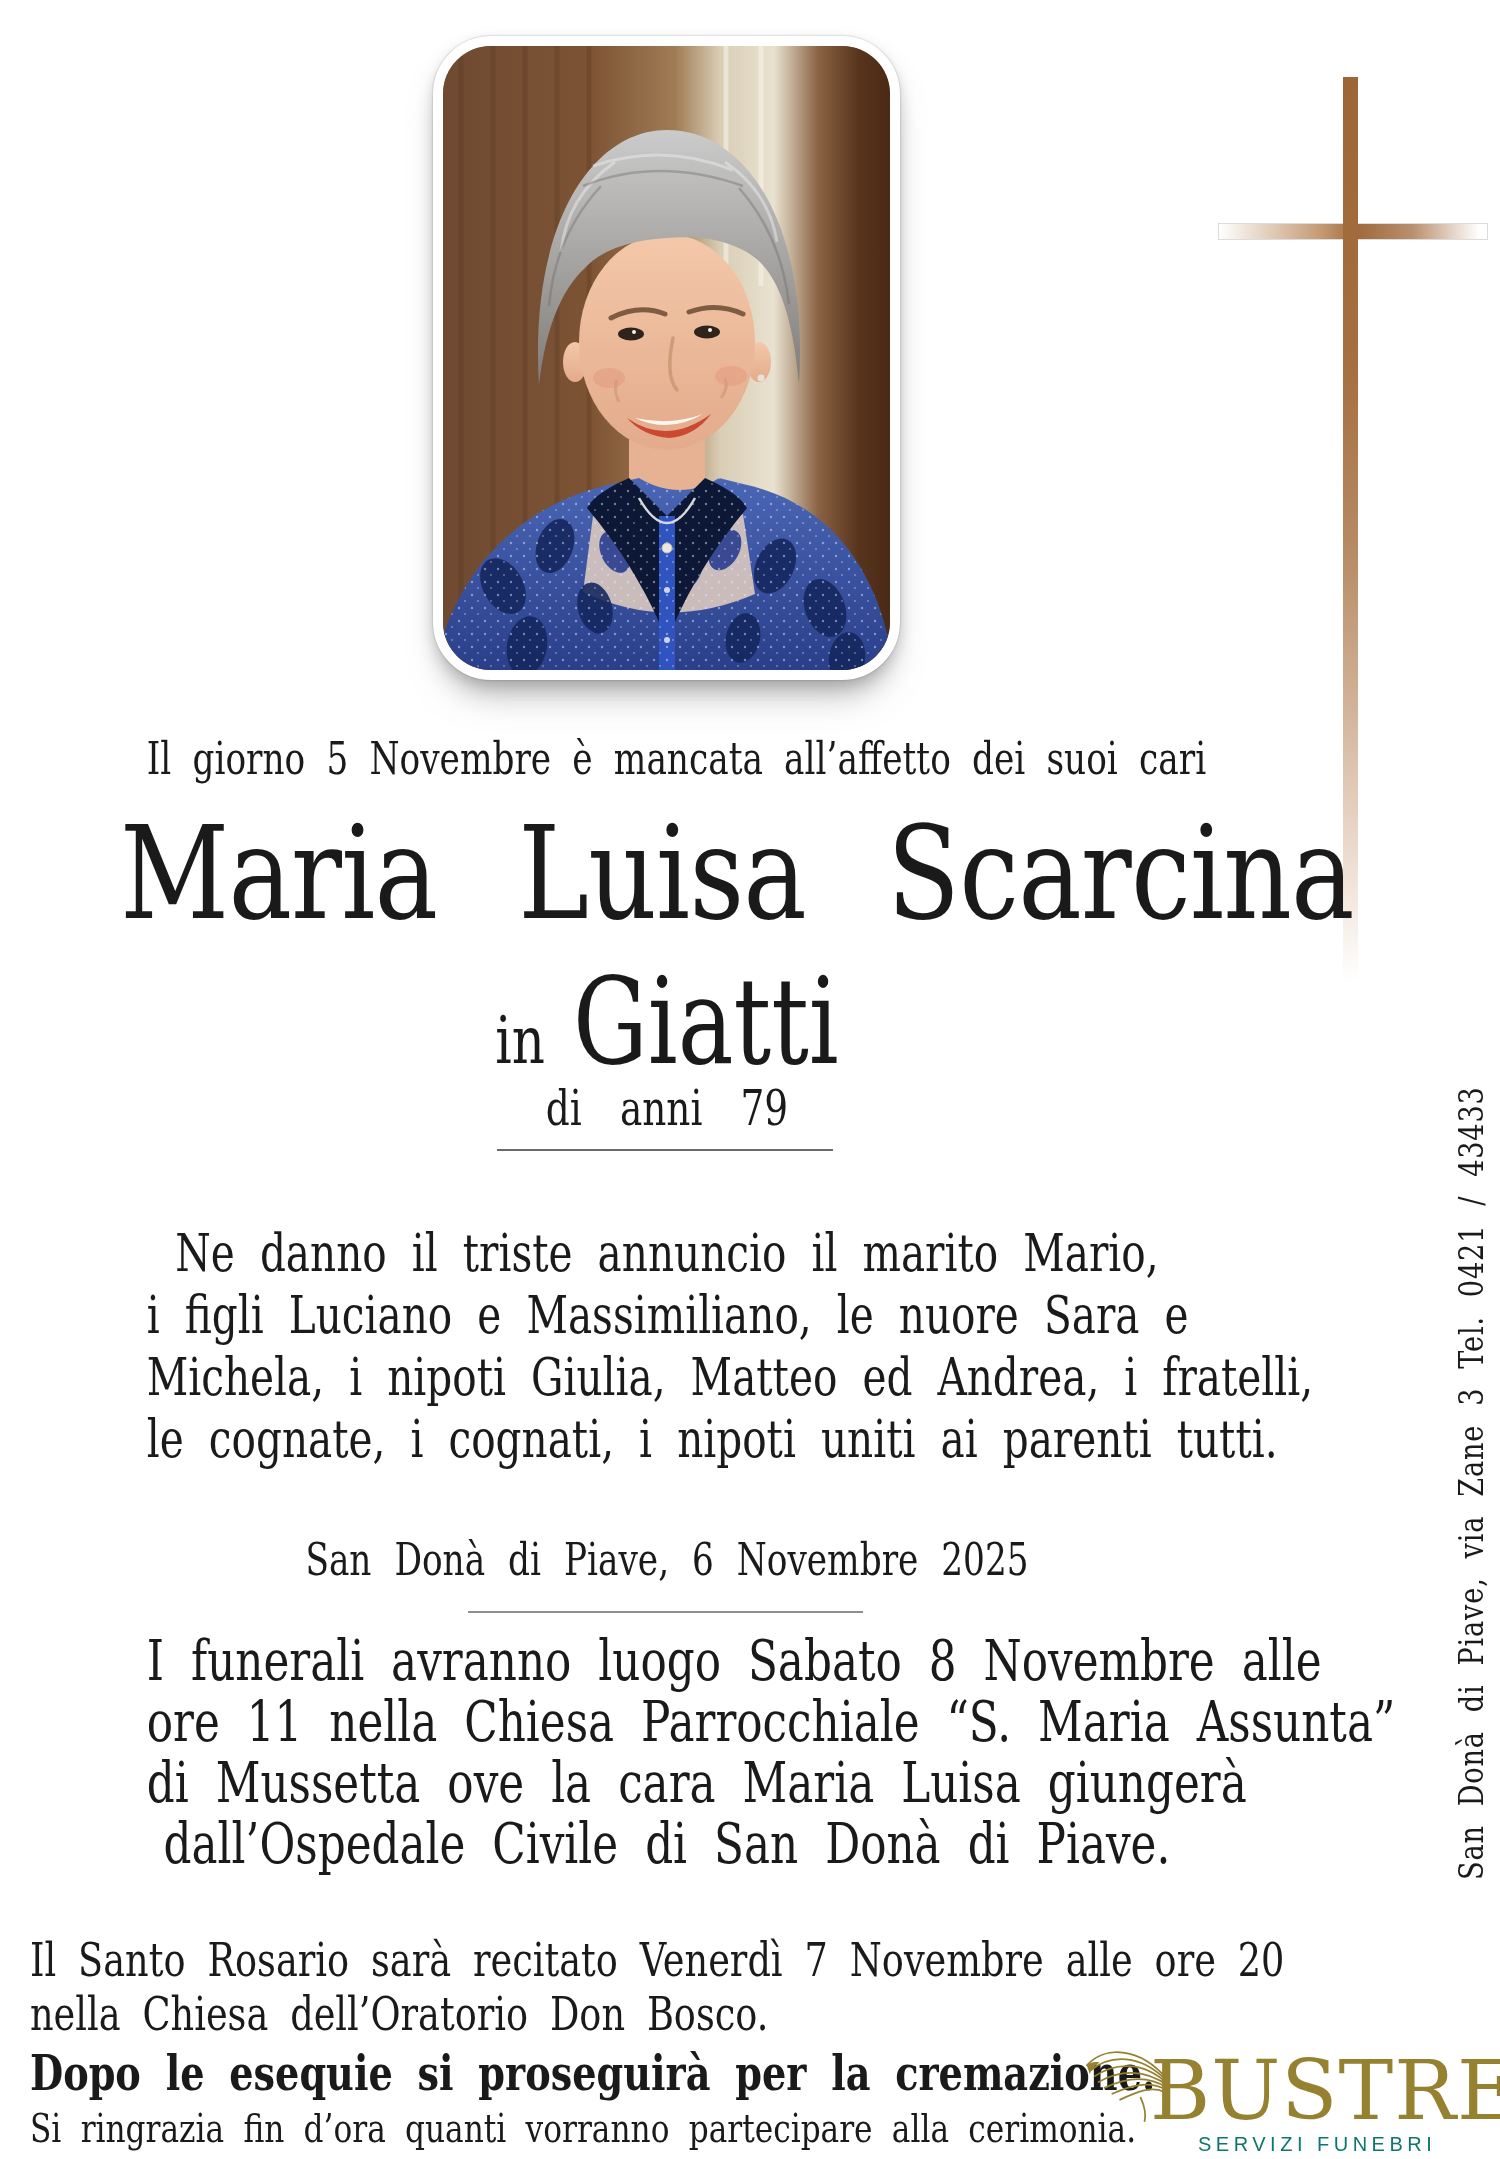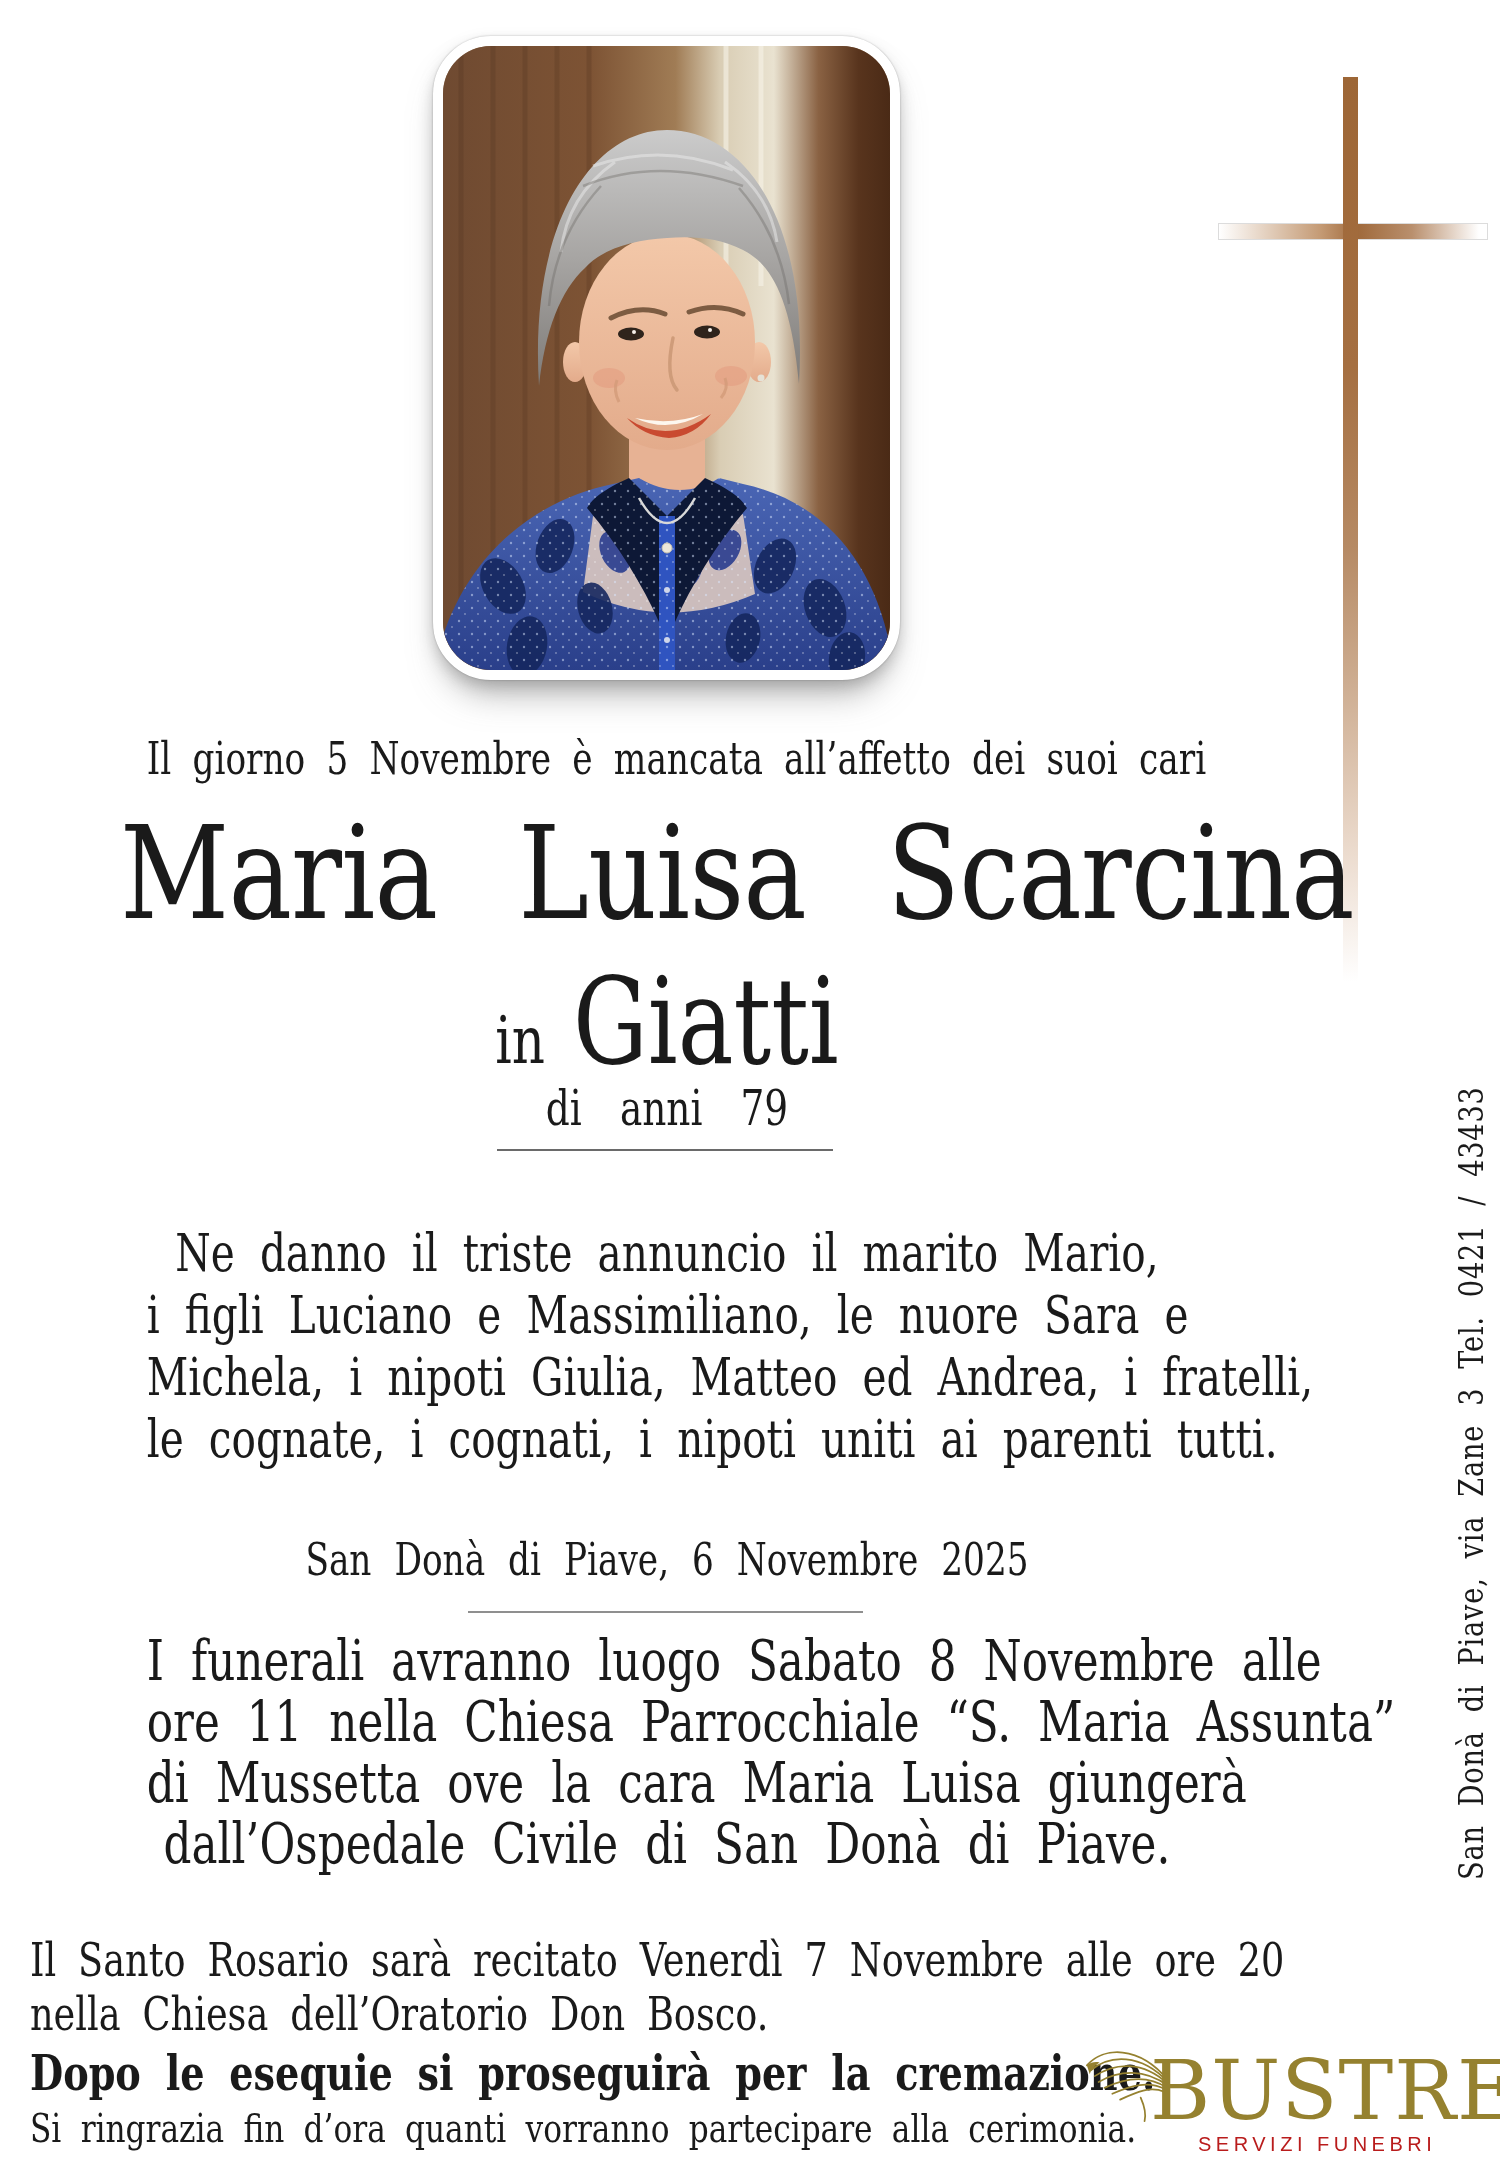--- a/index.html
+++ b/index.html
@@ -53,21 +53,21 @@
   
   .side-address{left:1449px;top:1880px;font-size:34px;line-height:44px;
     white-space:nowrap;word-spacing:.35em;letter-spacing:1px;
     transform:rotate(-90deg) scaleX(0.8);transform-origin:0 0;}
 
   
   .logo-wing{left:1082px;top:2040px;width:88px;height:84px;}
   .brand{left:1150px;top:2050px;font-size:82px;line-height:82px;
     color:#95812f;letter-spacing:1px;white-space:nowrap;}
   .tagline{left:1198px;top:2133px;font-family:"Liberation Sans",sans-serif;
-    font-size:20px;line-height:22px;color:#b91c1c;letter-spacing:4.5px;
+    font-size:20px;line-height:22px;color:#0f766e;letter-spacing:4.5px;
     white-space:nowrap;font-weight:500;}
 </style>
 </head>
 <body>
 
 <div>
 
   <div class="abs photo-card">
     <svg viewBox="0 0 447 624" preserveAspectRatio="xMidYMid slice" xmlns="http://www.w3.org/2000/svg">
       <defs>

